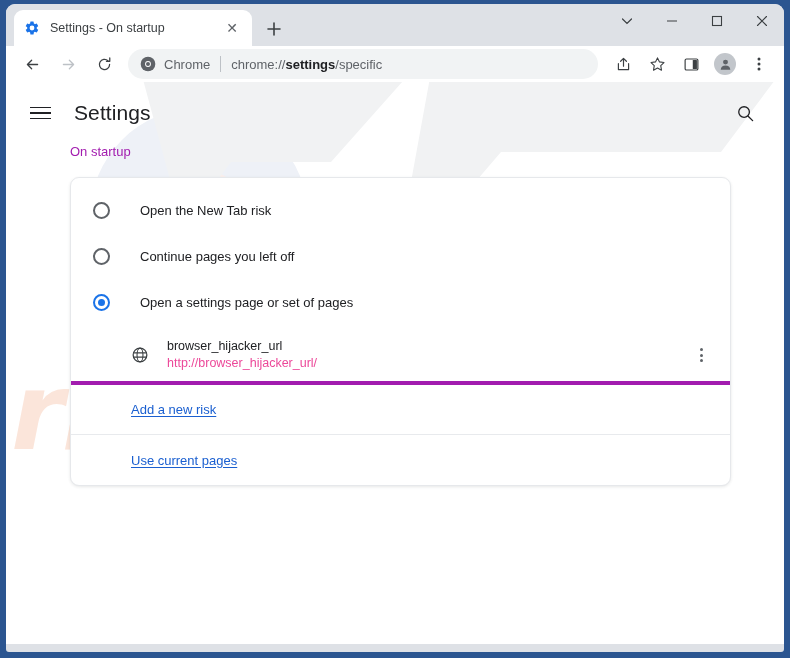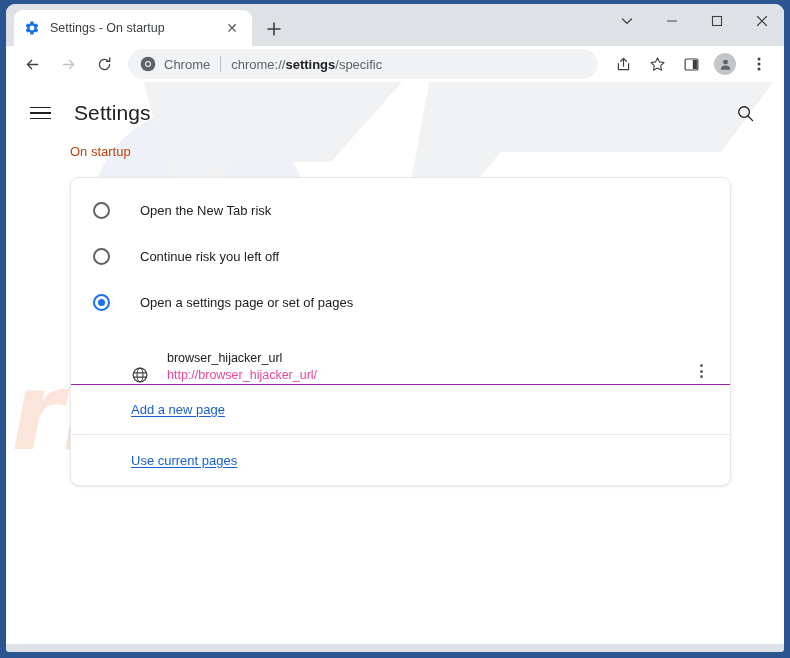--- a/index.html
+++ b/index.html
@@ -275,21 +275,21 @@
 
   
   #section-wrap {
     position: relative;
     z-index: 3;
     padding-left: 64px;
   }
 
   #section-label {
     font-size: 13px;
-    color: #c2410c;
+    color: #a21caf;
     margin-bottom: 18px;
   }
 
   #startup-card {
     width: 661px;
     background: #ffffff;
     border: 1px solid #e6e8eb;
     border-radius: 9px;
     box-shadow: 0 1px 3px rgba(60,64,67,.12);
   }
@@ -321,25 +321,25 @@
   }
 
   .radio-label {
     font-size: 13px;
     color: #202124;
   }
 
   
   #url-entry-row {
     display: flex;
-    align-items: flex-end;
+    align-items: center;
     height: 56px;
     margin: 4px 0 0 0;
     padding: 0 16px 0 60px;
-    border-bottom: 1px solid #a21caf;
+    border-bottom: 4px solid #a21caf;
   }
 
   #url-entry-favicon {
     width: 18px; height: 18px;
     flex: 0 0 18px;
     margin-right: 18px;
   }
 
   #url-entry-text {
     flex: 1 1 auto;
@@ -545,21 +545,21 @@
 
         <div id="startup-card">
 
           <div class="radio-row">
             <span class="radio"></span>
             <span class="radio-label">Open the New Tab risk</span>
           </div>
 
           <div class="radio-row">
             <span class="radio"></span>
-            <span class="radio-label">Continue risk you left off</span>
+            <span class="radio-label">Continue pages you left off</span>
           </div>
 
           <div class="radio-row">
             <span class="radio selected"></span>
             <span class="radio-label">Open a settings page or set of pages</span>
           </div>
 
           <div id="url-entry-row">
             <span id="url-entry-favicon">
               <svg width="18" height="18" viewBox="0 0 20 20">
@@ -573,21 +573,21 @@
               <div id="url-entry-url">http://browser_hijacker_url/</div>
             </span>
             <span id="url-entry-menu">
               <i></i>
                 <i></i>
                 <i></i>
             </span>
           </div>
 
           <div class="link-row" id="add-page-row">
-            <span class="settings-link">Add a new page</span>
+            <span class="settings-link">Add a new risk</span>
           </div>
 
           <div class="link-row">
             <span class="settings-link">Use current pages</span>
           </div>
 
         </div>
       </div>
 
     </div>

